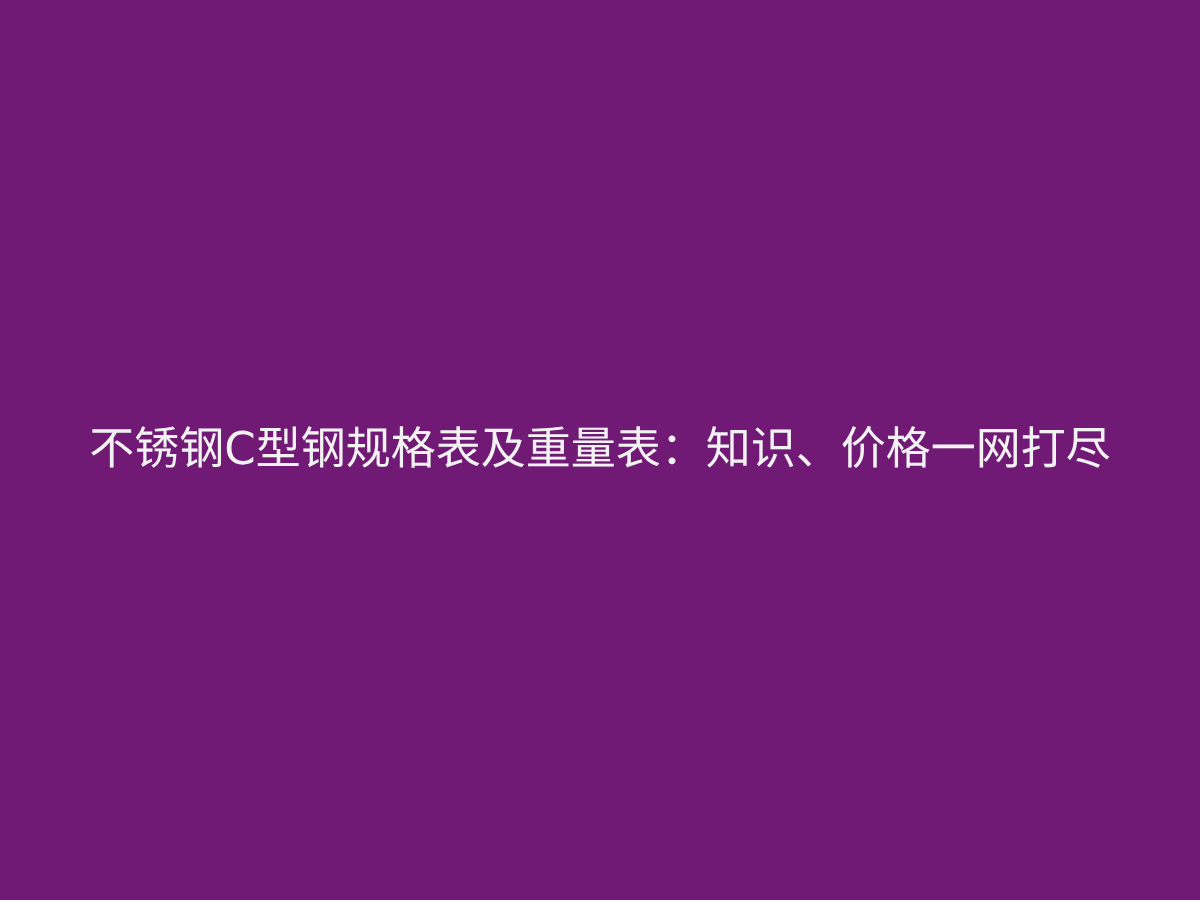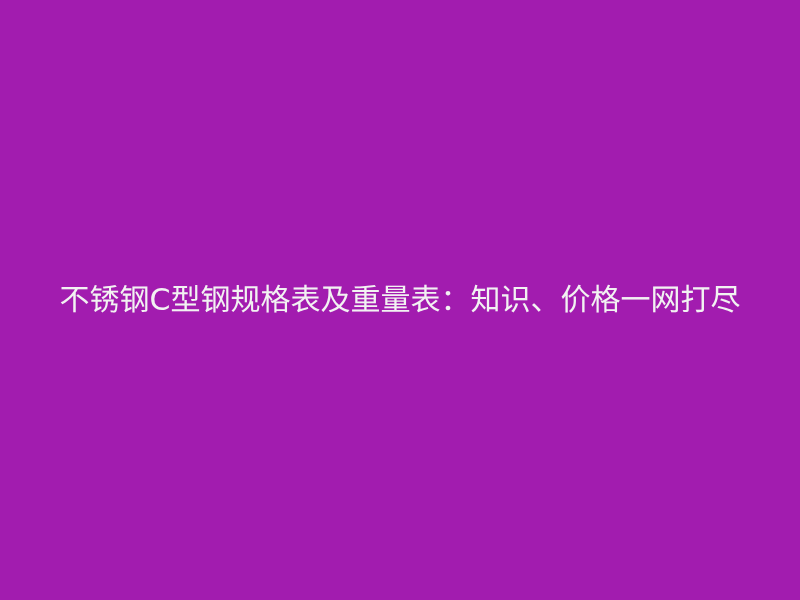--- a/index.html
+++ b/index.html
@@ -42,21 +42,21 @@
     line-height: 54px;
     letter-spacing: 0px;
     word-break: break-all;
     text-align: center;
     -webkit-font-smoothing: antialiased;
   }
 </style>
 </head>
 <body>
 
-<div id="title-card" style="background-color: #a21caf; color: rgb(242, 242, 242); width: 800px; height: 600px;">
+<div id="title-card" style="background-color: #701a75; color: rgb(242, 242, 242); width: 800px; height: 600px;">
 
   <div id="title-block">
 
     <h1 id="title-text" style="font-size: 30px; line-height: 54px; text-align: center;">不锈钢C型钢规格表及重量表：知识、价格一网打尽</h1>
 
   </div>
 
 </div>
 
 </body></html>

